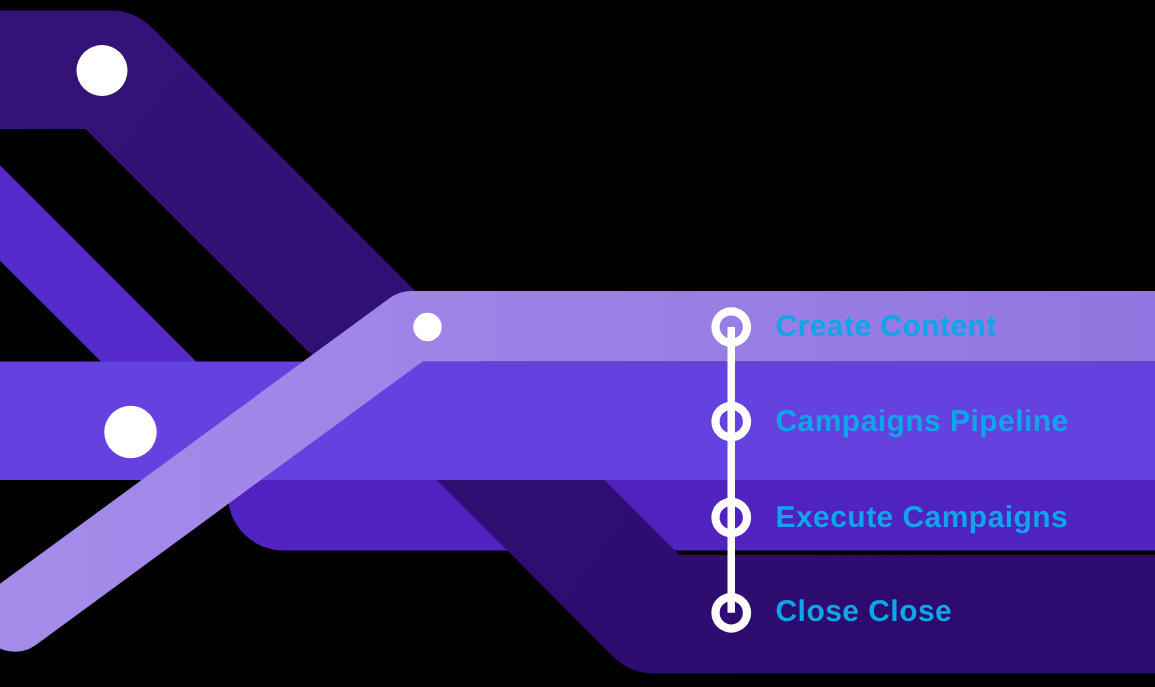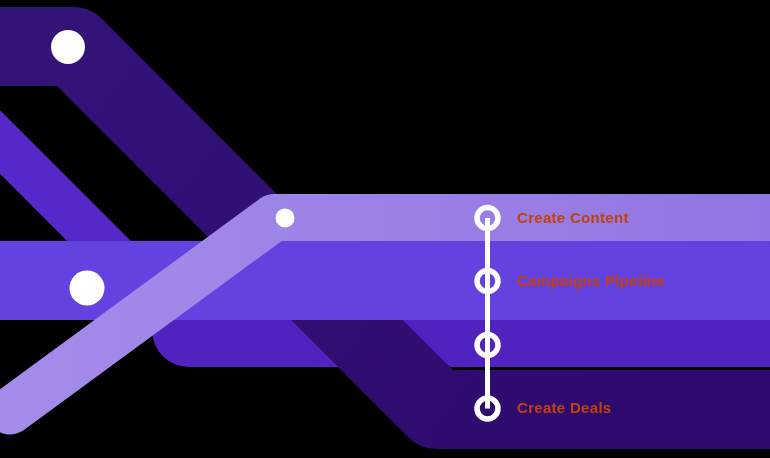--- a/index.html
+++ b/index.html
@@ -21,22 +21,22 @@
     top: 0;
     width: 770px;
     height: 458px;
     display: block;
   }
   .step-label {
     position: absolute;
     left: 517px;
     height: 20px;
     line-height: 20px;
-    color: #c2410c;
-    font-size: 15px;
+    color: #0ea5e9;
+    font-size: 20px;
     font-weight: 700;
     letter-spacing: 0.3px;
     white-space: nowrap;
   }
   .label-1 { top: 208px; }
   .label-2 { top: 271px; }
   .label-3 { top: 335px; }
   .label-4 { top: 398px; }
 </style>
 </head>
@@ -75,15 +75,16 @@
     <line x1="487.5" y1="218" x2="487.5" y2="408.5" stroke-width="5" stroke="#FFFFFF"></line>
 
     <circle cx="487.5" cy="218" r="10.5" fill="none" stroke-width="5.5" stroke="#FFFFFF"></circle>
     <circle cx="487.5" cy="281" r="10.5" fill="none" stroke-width="5.5" stroke="#FFFFFF"></circle>
     <circle cx="487.5" cy="345" r="10.5" fill="none" stroke-width="5.5" stroke="#FFFFFF"></circle>
     <circle cx="487.5" cy="408.5" r="10.5" fill="none" stroke-width="5.5" stroke="#FFFFFF"></circle>
   </svg>
 
   <div class="step-label label-1">Create Content</div>
   <div class="step-label label-2">Campaigns Pipeline</div>
-  <div class="step-label label-4">Create Deals</div>
+  <div class="step-label label-3">Execute Campaigns</div>
+  <div class="step-label label-4">Close Close</div>
 
 </div>
 
 </body></html>

